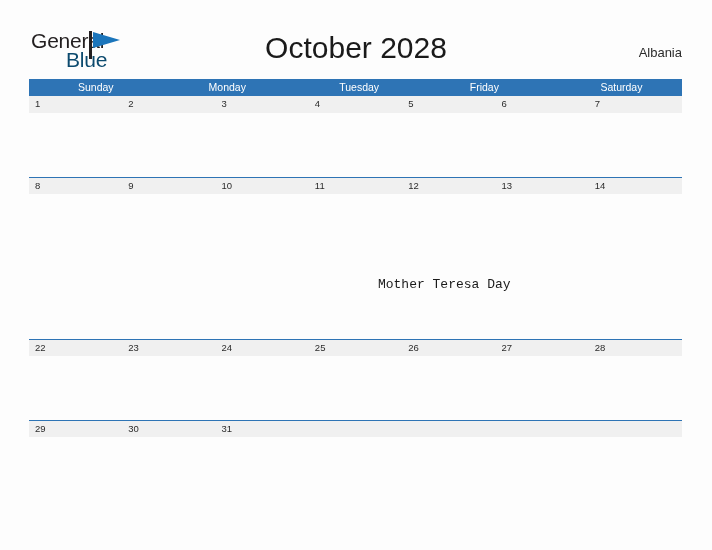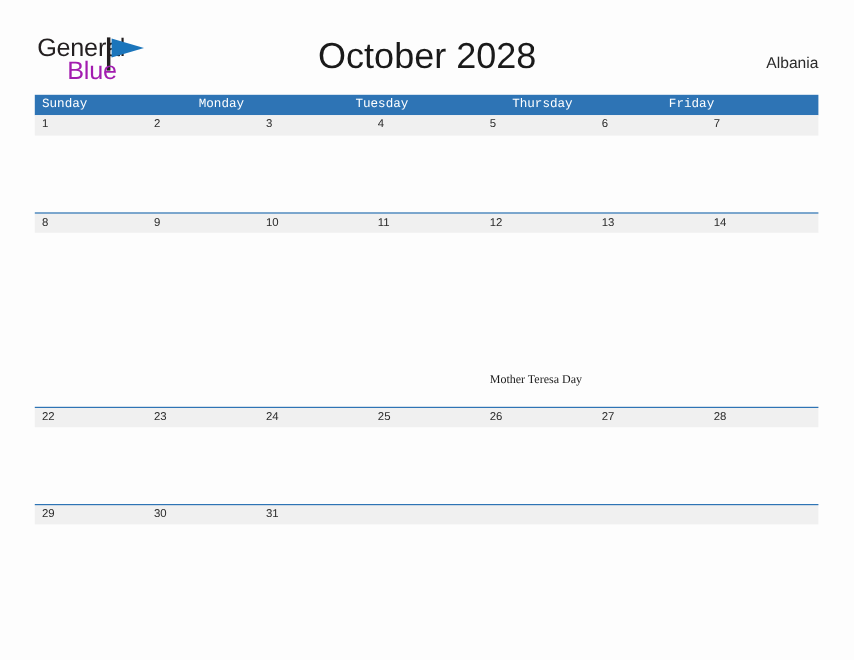--- a/index.html
+++ b/index.html
@@ -38,24 +38,24 @@
     position: absolute;
     left: 0;
     top: 0;
     font-size: 21px;
     color: #231f20;
     letter-spacing: -0.2px;
     font-family: "Liberation Sans", sans-serif;
   }
   .brand-word-blue {
     position: absolute;
-    left: 25px;
+    left: 35px;
     top: 19px;
     font-size: 21px;
-    color: #a21caf;
+    color: #0c4a6e;
     letter-spacing: -0.2px;
     font-family: "Liberation Sans", sans-serif;
   }
   .brand-flag {
     position: absolute;
     left: 58px;
     top: 1px;
     width: 36px;
     height: 28px;
   }
@@ -97,21 +97,22 @@
     background: #2e74b5;
   }
   .weekday-cell {
     flex: 1 1 0;
     color: #ffffff;
     font-size: 10.5px;
     line-height: 17px;
     padding-left: 6px;
     box-sizing: border-box;
     white-space: nowrap;
-    font-family: Liberation Mono, monospace;
+    font-family: Liberation Sans, sans-serif;
+    margin-left: 43px;
   }
 
   .week-row {
     width: 653px;
     height: 81px;
     position: relative;
   }
   .week-row.last-row {
     height: 64px;
   }
@@ -140,29 +141,28 @@
 
   .event-band {
     display: flex;
     width: 653px;
     position: absolute;
     left: 0;
     top: 17px;
   }
   .event-cell {
     flex: 1 1 0;
-    font-size: 10px;
+    font-size: 13px;
     line-height: 12px;
     color: #1a1a1a;
     padding-left: 6px;
     padding-top: 4px;
     box-sizing: border-box;
     white-space: nowrap;
-    font-family: Liberation Serif, serif;
-    margin-top: 32px;
+    font-family: Liberation Mono, monospace;
   }
 </style>
 </head>
 <body>
 
 <div class="page-header">
 
   <div class="brand-logo">
     <span class="brand-word-general">General</span>
     <span class="brand-flag">
@@ -178,22 +178,22 @@
 
   <div class="locale-label">Albania</div>
 </div>
 
 <div class="calendar-grid">
 
   <div class="weekday-header">
     <div class="weekday-cell">Sunday</div>
     <div class="weekday-cell">Monday</div>
     <div class="weekday-cell">Tuesday</div>
-    <div class="weekday-cell">Thursday</div>
     <div class="weekday-cell">Friday</div>
+    <div class="weekday-cell">Saturday</div>
   </div>
 
   <div class="week-row">
     <div class="date-band">
       <div class="date-cell">1</div>
       <div class="date-cell">2</div>
       <div class="date-cell">3</div>
       <div class="date-cell">4</div>
       <div class="date-cell">5</div>
       <div class="date-cell">6</div>

